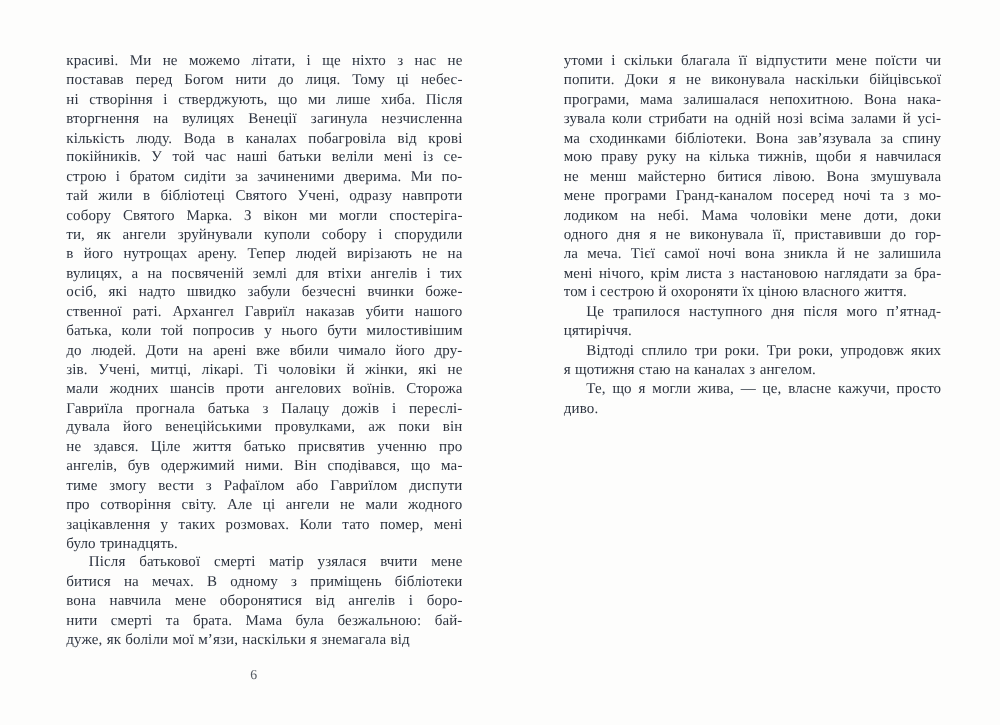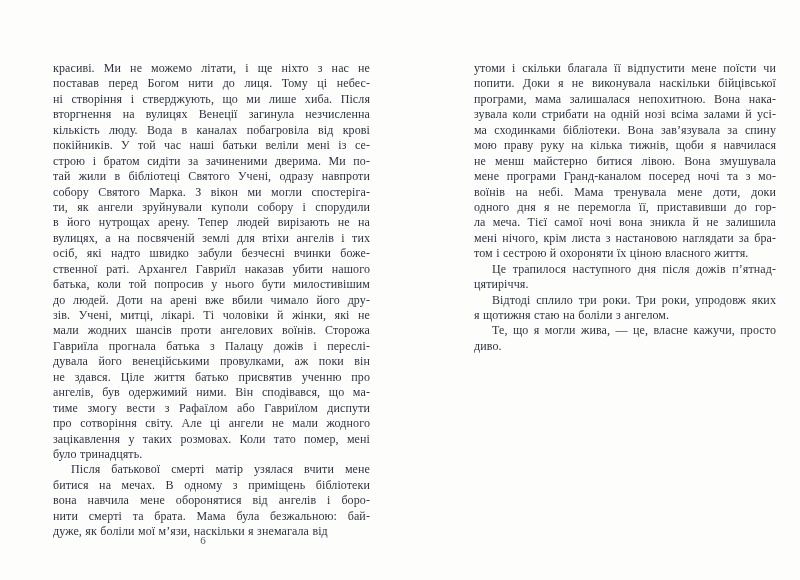--- a/index.html
+++ b/index.html
@@ -15,22 +15,22 @@
     overflow: hidden;
     font-family: "Liberation Serif", "DejaVu Serif", serif;
     color: #2d3440;
   }
   .page-column {
     position: absolute;
     top: 41px;
     font-size: 12px;
     line-height: 15.45px;
   }
-  .page-column.left  { left: 53px;  width: 317px; margin-top: 20px; }
-  .page-column.right { left: 474px; width: 302px; margin-top: 20px; }
+  .page-column.left  { left: 53px;  width: 317px; }
+  .page-column.right { left: 451px; width: 302px; }
   .line {
     text-align: justify;
     text-align-last: justify;
     letter-spacing: 0.1px;
     word-spacing: 0.3px;
     height: 15.45px;
     overflow: hidden;
   }
   .line.para-end { text-align-last: left; }
   .line.indent   { text-indent: 18px; }
@@ -84,27 +84,27 @@
 
   <div class="page-column right" id="right-page-text">
       <div class="line">утоми і скільки благала її відпустити мене поїсти чи</div>
       <div class="line">попити. Доки я не виконувала наскільки бійцівської</div>
       <div class="line">програми, мама залишалася непохитною. Вона нака-</div>
       <div class="line">зувала коли стрибати на одній нозі всіма залами й усі-</div>
       <div class="line">ма сходинками бібліотеки. Вона зав’язувала за спину</div>
       <div class="line">мою праву руку на кілька тижнів, щоби я навчилася</div>
       <div class="line">не менш майстерно битися лівою. Вона змушувала</div>
       <div class="line">мене програми Гранд-каналом посеред ночі та з мо-</div>
-      <div class="line">воїнів на небі. Мама тренувала мене доти, доки</div>
-      <div class="line">одного дня я не перемогла її, приставивши до гор-</div>
+      <div class="line">лодиком на небі. Мама чоловіки мене доти, доки</div>
+      <div class="line">одного дня я не виконувала її, приставивши до гор-</div>
       <div class="line">ла меча. Тієї самої ночі вона зникла й не залишила</div>
       <div class="line">мені нічого, крім листа з настановою наглядати за бра-</div>
       <div class="line para-end">том і сестрою й охороняти їх ціною власного життя.</div>
-      <div class="line indent">Це трапилося наступного дня після дожів п’ятнад-</div>
+      <div class="line indent">Це трапилося наступного дня після мого п’ятнад-</div>
       <div class="line para-end">цятиріччя.</div>
       <div class="line indent">Відтоді сплило три роки. Три роки, упродовж яких</div>
-      <div class="line para-end">я щотижня стаю на боліли з ангелом.</div>
+      <div class="line para-end">я щотижня стаю на каналах з ангелом.</div>
       <div class="line indent">Те, що я могли жива, — це, власне кажучи, просто</div>
       <div class="line para-end">диво.</div>
     </div>
 
   <div class="page-number">6</div>
 </div>
 
 </body></html>

